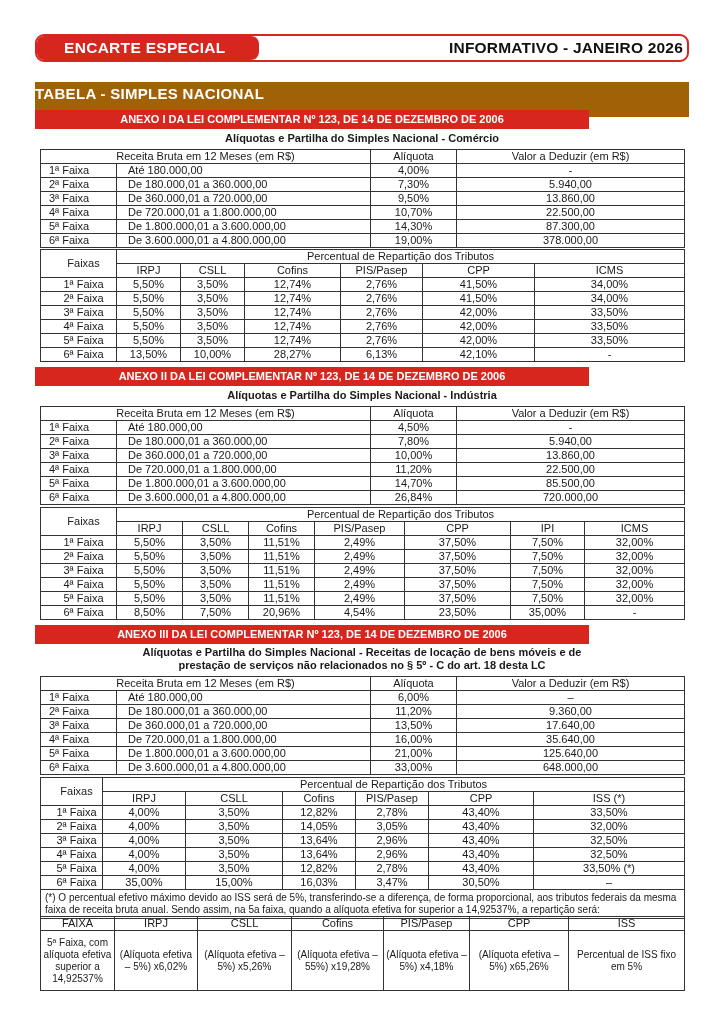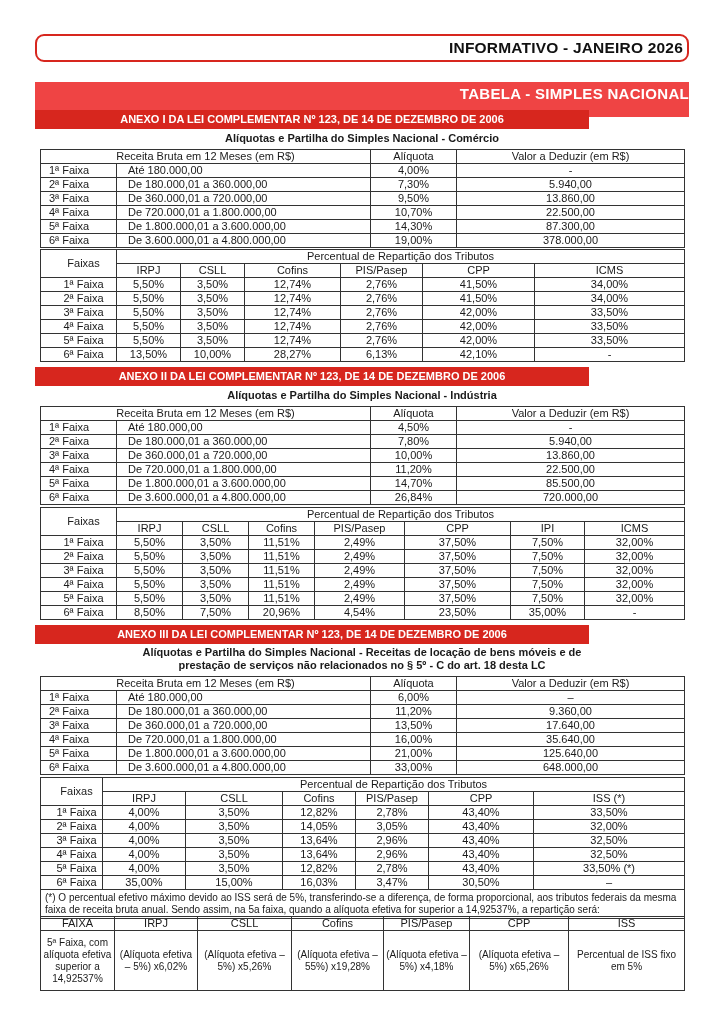--- a/index.html
+++ b/index.html
@@ -17,22 +17,22 @@
     display: flex; align-items: center; padding-left: 27px;
     border-radius: 0 8px 8px 0;
   }
   .header .right {
     flex: 1; text-align: right; padding-right: 4px;
     font-weight: bold; font-size: 15.5px; letter-spacing: 0.2px; color: #111;
   }
 
   .banner-main {
     position: absolute; left: 35px; width: 654px; height: 35px; top: 82px;
-    background: #ef4444; color: #fff; font-weight: bold; font-size: 15px;
-    text-align: right; line-height: 24px; letter-spacing: 0.3px;
+    background: #a16207; color: #fff; font-weight: bold; font-size: 15px;
+    text-align: left; line-height: 24px; letter-spacing: 0.3px;
   }
   .banner {
     position: absolute; left: 35px; width: 554px; height: 19px;
     background: #d7261e; color: #fff; font-weight: bold; font-size: 11px;
     text-align: center; line-height: 19px;
   }
   .subtitle {
     position: absolute; left: 35px; width: 654px; text-align: center;
     font-weight: bold; font-size: 11px; color: #1a1a1a; line-height: 13px;
   }
@@ -48,20 +48,21 @@
   td.faixa { text-align: left; padding-left: 8px; }
   td.faixa-c { text-align: center; padding-left: 12px; }
   td.range { text-align: left; padding-left: 11px; }
   td.note { white-space: normal; text-align: left; font-size: 10px; line-height: 12px; padding: 2px 4px; height: auto; }
   td.multi { white-space: normal; font-size: 10px; line-height: 12px; height: 60px; }
 </style>
 </head>
 <body>
 
 <div class="header">
+  <div class="left">ENCARTE ESPECIAL</div>
   <div class="right">INFORMATIVO - JANEIRO  2026</div>
 </div>
 
 <div class="banner-main">TABELA - SIMPLES NACIONAL</div>
 
 <div class="banner" style="top:110px;">ANEXO I DA LEI COMPLEMENTAR Nº 123, DE 14 DE DEZEMBRO DE 2006</div>
 <div class="subtitle" style="top:132px;">Alíquotas e Partilha do Simples Nacional - Comércio</div>
 
 <table style="top:149px;">
   <colgroup>

